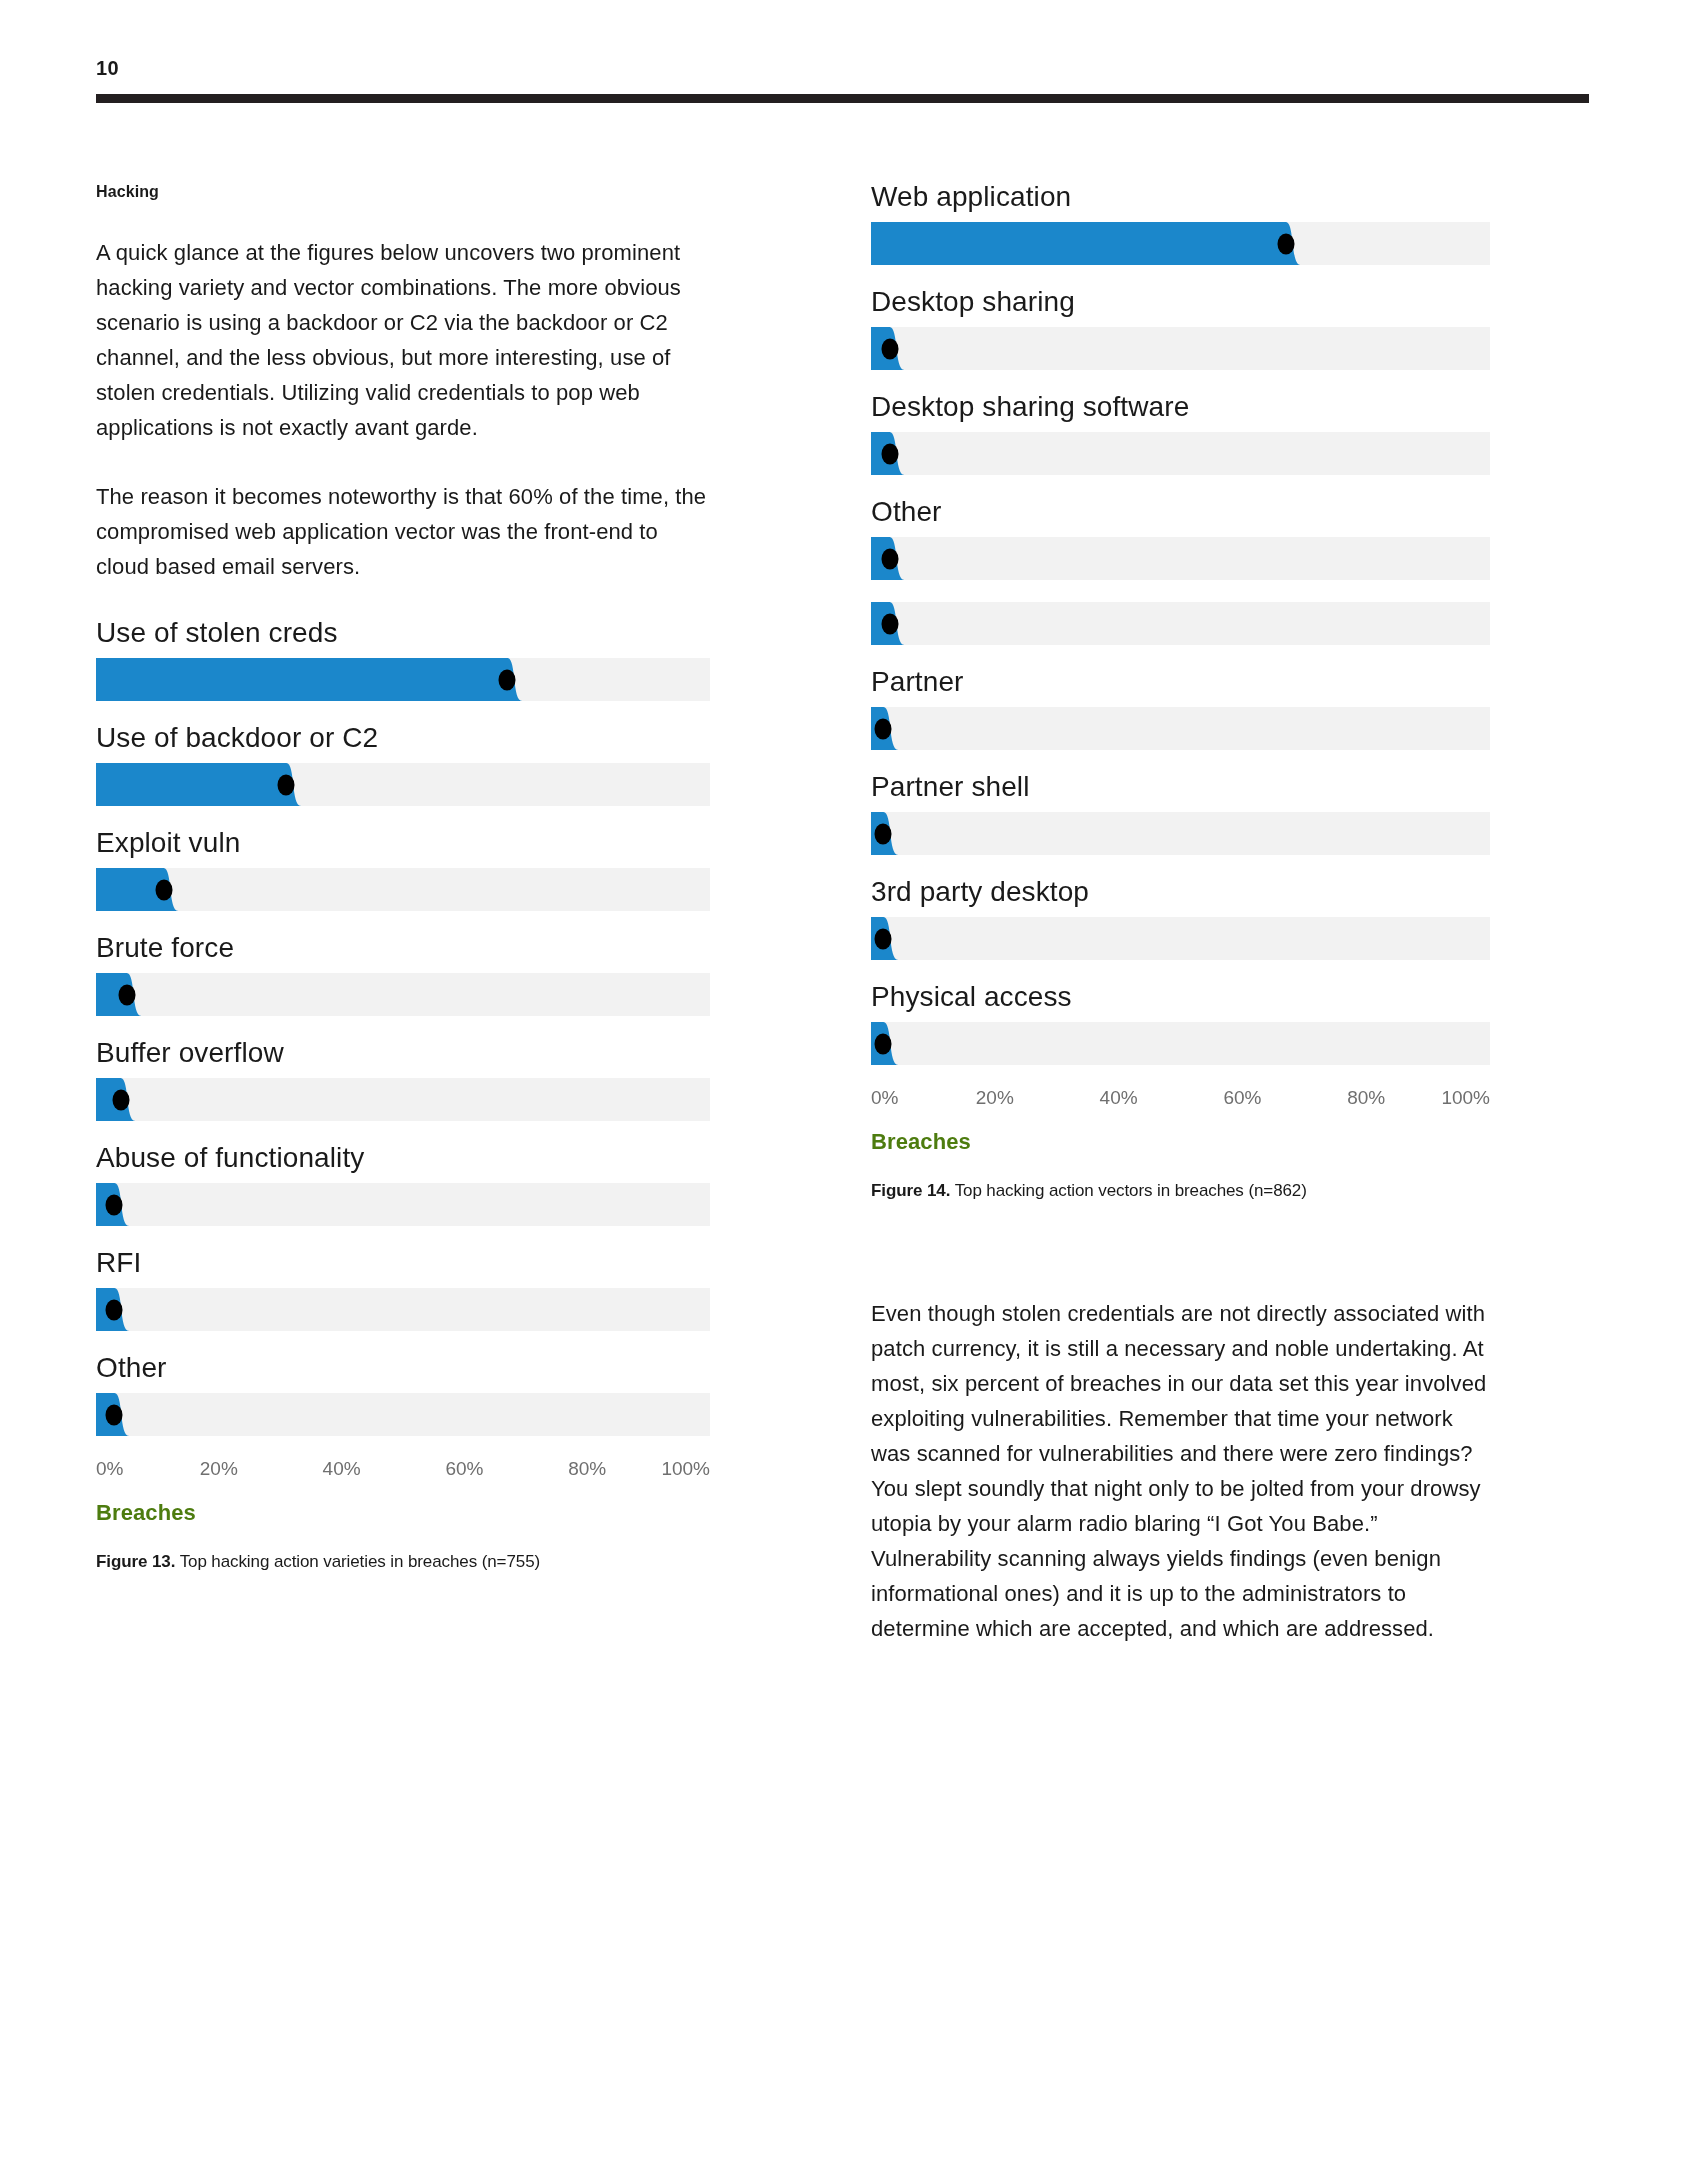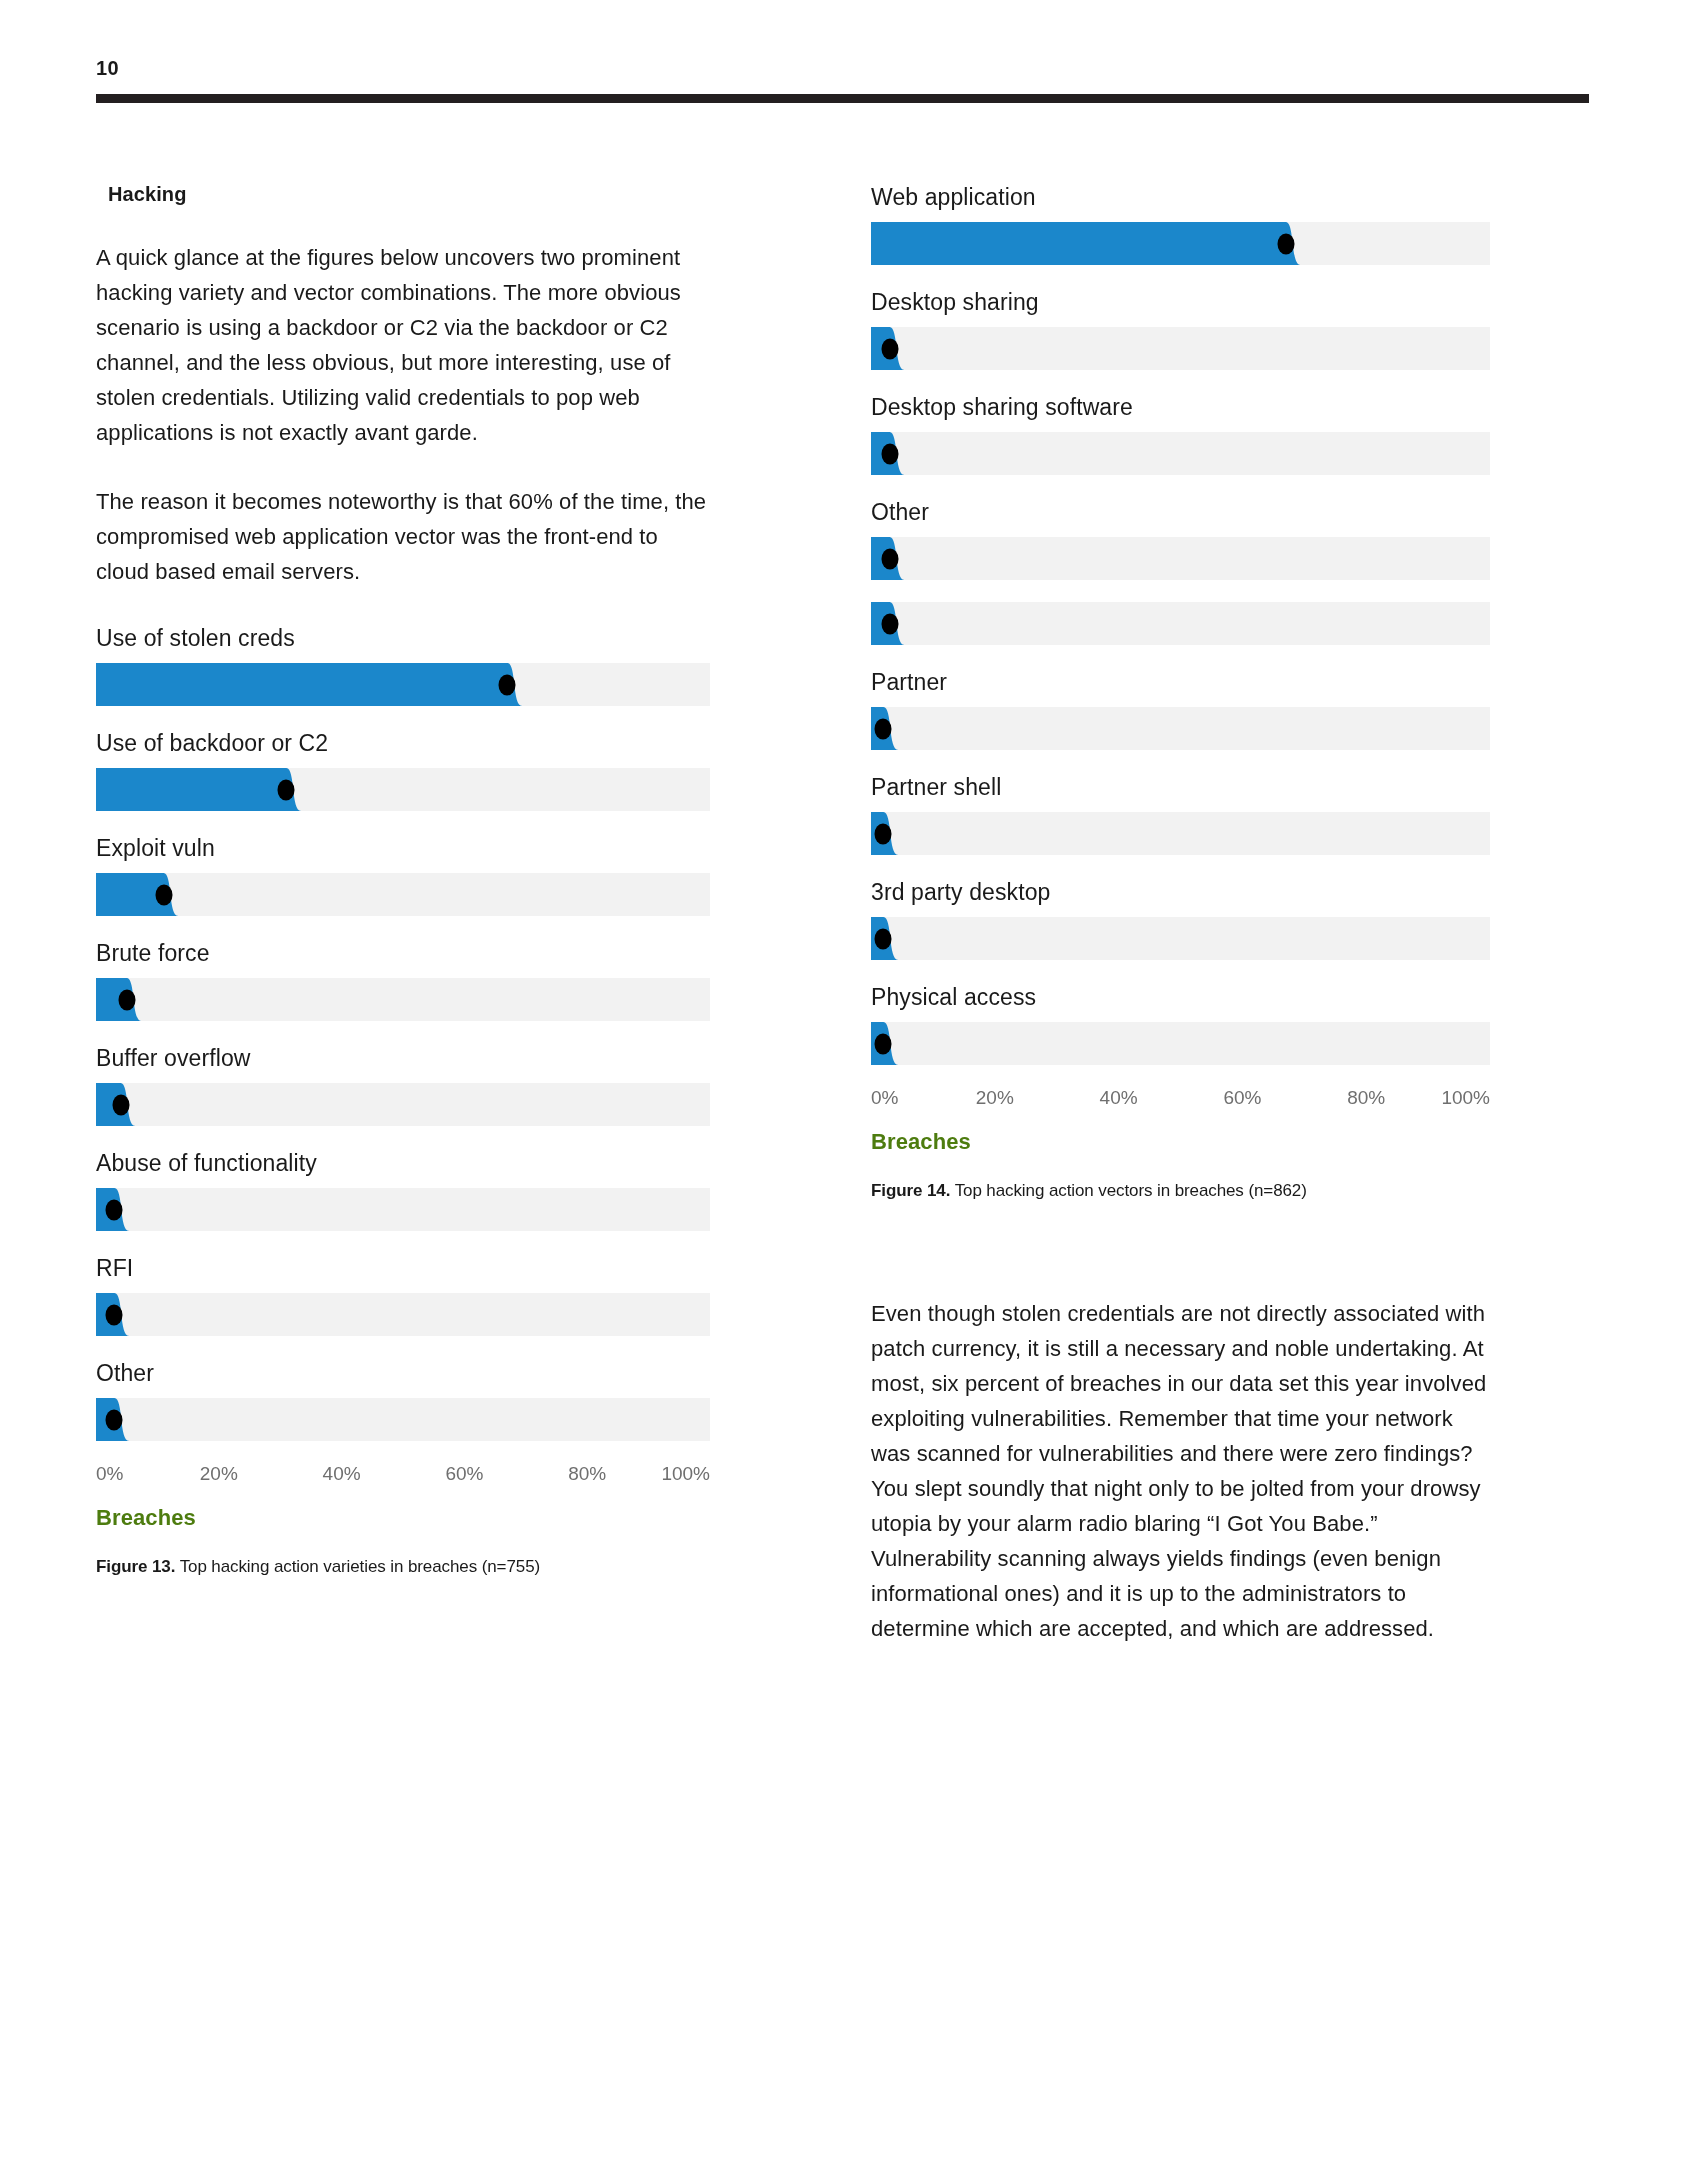--- a/index.html
+++ b/index.html
@@ -20,33 +20,33 @@
   .header-rule {
     position:absolute; left:96px; top:94px;
     width:1493px; height:9px; background:#231f20;
   }
 
   
   .col-left  { position:absolute; left:96px;  top:183px; width:614px; }
   .col-right { position:absolute; left:871px; top:178px; width:619px; }
 
   h2.section-title {
-    font-size:20px; font-weight:bold; margin:0 0 34px 12px; letter-spacing:0.1px;
+    font-size:16px; font-weight:bold; margin:0 0 34px 0; letter-spacing:0.1px;
   }
   p.body-text {
     font-size:22px; line-height:35px; margin:0 0 34px 0; color:#1a1a1a;
     letter-spacing:0.1px;
   }
   p.body-text:last-child { margin-bottom:12px; }
 
   
   .chart { margin-top:4px; }
   .bar-row { margin-bottom:22px; }
   .bar-label {
-    font-size:23px; line-height:30px; margin-bottom:10px; color:#1a1a1a;
+    font-size:28px; line-height:30px; margin-bottom:10px; color:#1a1a1a;
     letter-spacing:0.1px;
   }
   .bar-track {
     position:relative; width:100%; height:43px; background:#f2f2f2;
     overflow:visible;
   }
   .bar-svg { position:absolute; left:0; top:0; width:100%; height:43px; display:block; }
   .bar-dot {
     position:absolute; top:50%; width:17px; height:21px;
     background:#000000; border-radius:50%;

